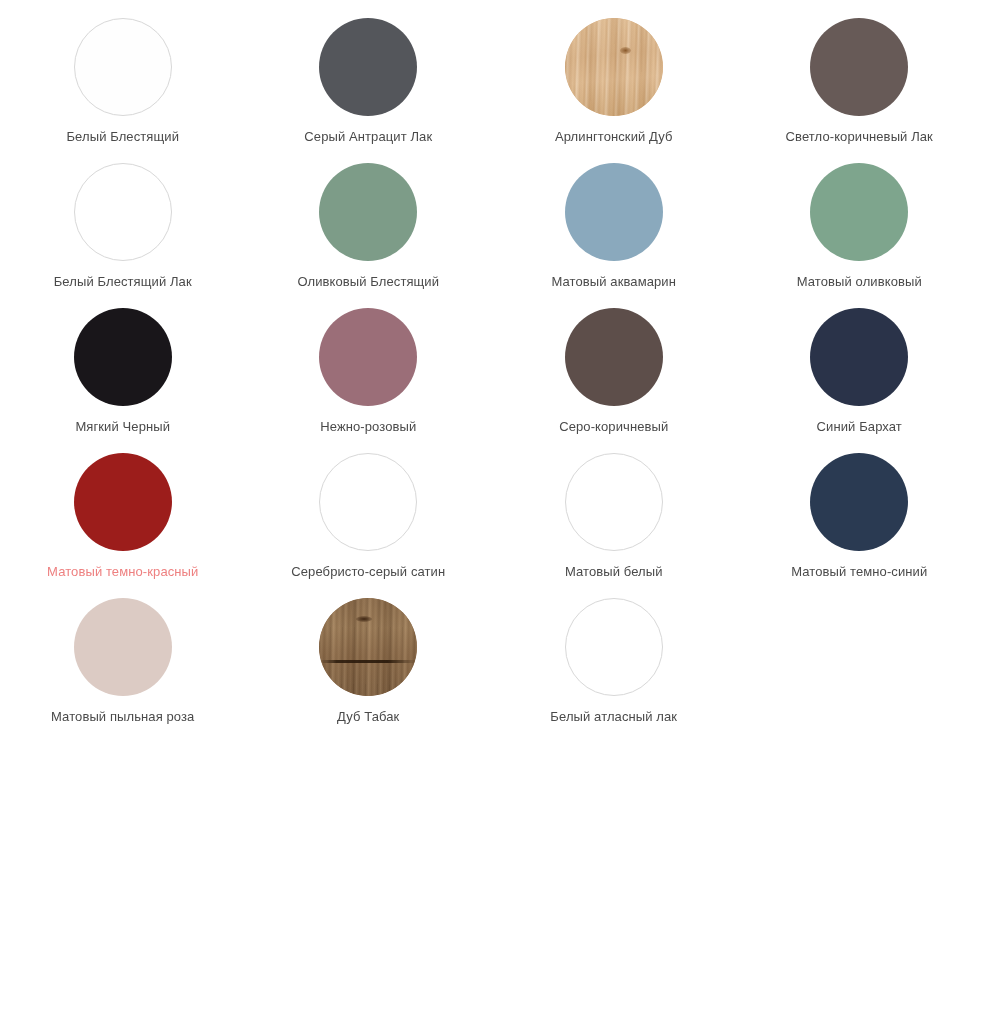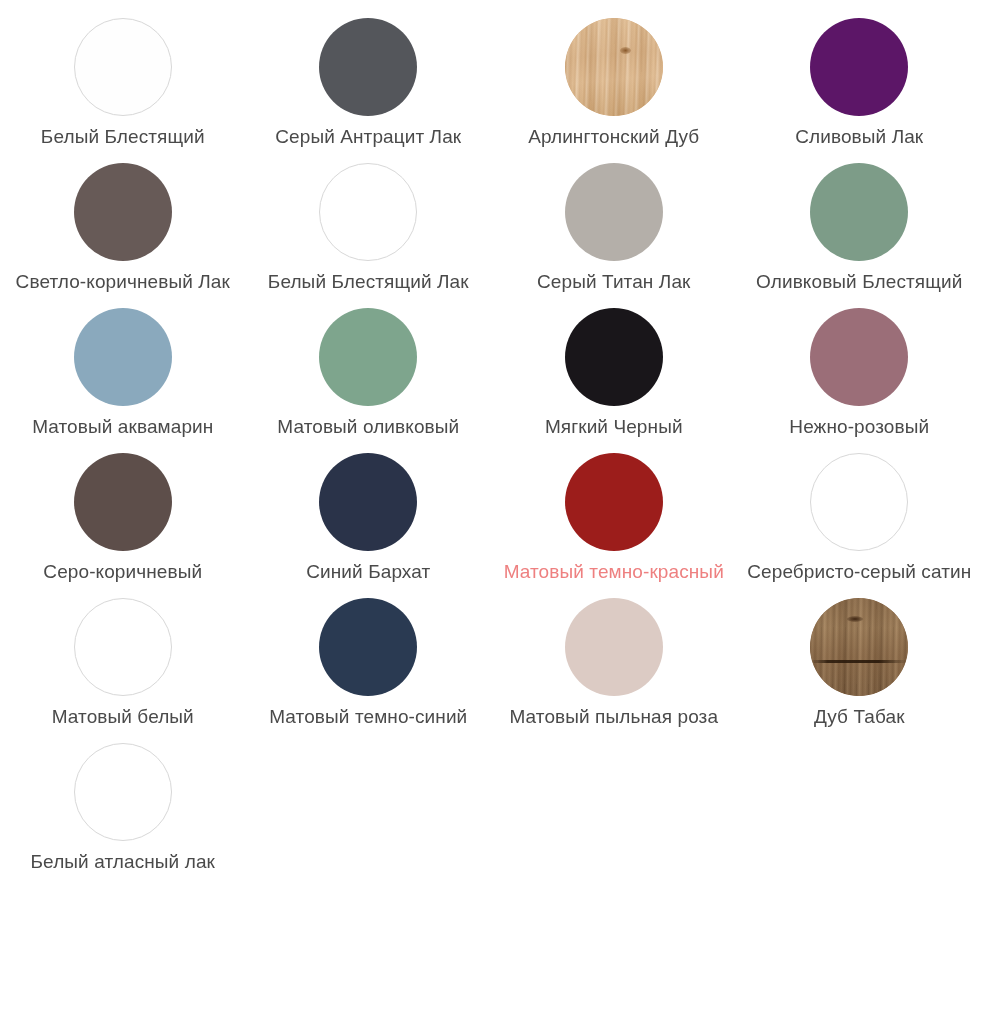--- a/index.html
+++ b/index.html
@@ -42,21 +42,21 @@
     position: relative;
     overflow: hidden;
   }
 
   .swatch-circle.outlined {
     border: 1px solid #d8d8d8;
   }
 
   .swatch-label {
     margin-top: 13px;
-    font-size: 19px;
+    font-size: 13px;
     line-height: 16px;
     color: #4a4a4a;
     text-align: center;
     white-space: nowrap;
     letter-spacing: 0.1px;
   }
 
   .swatch-cell.selected .swatch-label {
     color: #ee8080;
   }
@@ -157,34 +157,26 @@
       <div class="swatch-circle" style="background: rgb(84, 86, 91);"></div>
       <div class="swatch-label">Серый Антрацит Лак</div>
     </div>
     <div class="swatch-cell">
       <div class="swatch-circle" style="background: rgb(217, 177, 132);">
         <span class="tex tex-oak-arlington"></span>
       </div>
       <div class="swatch-label">Арлингтонский Дуб</div>
     </div>
     <div class="swatch-cell">
-      <div class="swatch-circle" style="background: rgb(92, 22, 103);"></div>
-      <div class="swatch-label">Сливовый Лак</div>
-    </div>
-    <div class="swatch-cell">
       <div class="swatch-circle" style="background: rgb(103, 90, 87);"></div>
       <div class="swatch-label">Светло-коричневый Лак</div>
     </div>
     <div class="swatch-cell">
       <div class="swatch-circle outlined" style="background: rgb(255, 255, 255);"></div>
       <div class="swatch-label">Белый Блестящий Лак</div>
-    </div>
-    <div class="swatch-cell">
-      <div class="swatch-circle" style="background: rgb(180, 175, 169);"></div>
-      <div class="swatch-label">Серый Титан Лак</div>
     </div>
     <div class="swatch-cell">
       <div class="swatch-circle" style="background: rgb(125, 156, 136);"></div>
       <div class="swatch-label">Оливковый Блестящий</div>
     </div>
     <div class="swatch-cell">
       <div class="swatch-circle" style="background: rgb(138, 169, 189);"></div>
       <div class="swatch-label">Матовый аквамарин</div>
     </div>
     <div class="swatch-cell">

